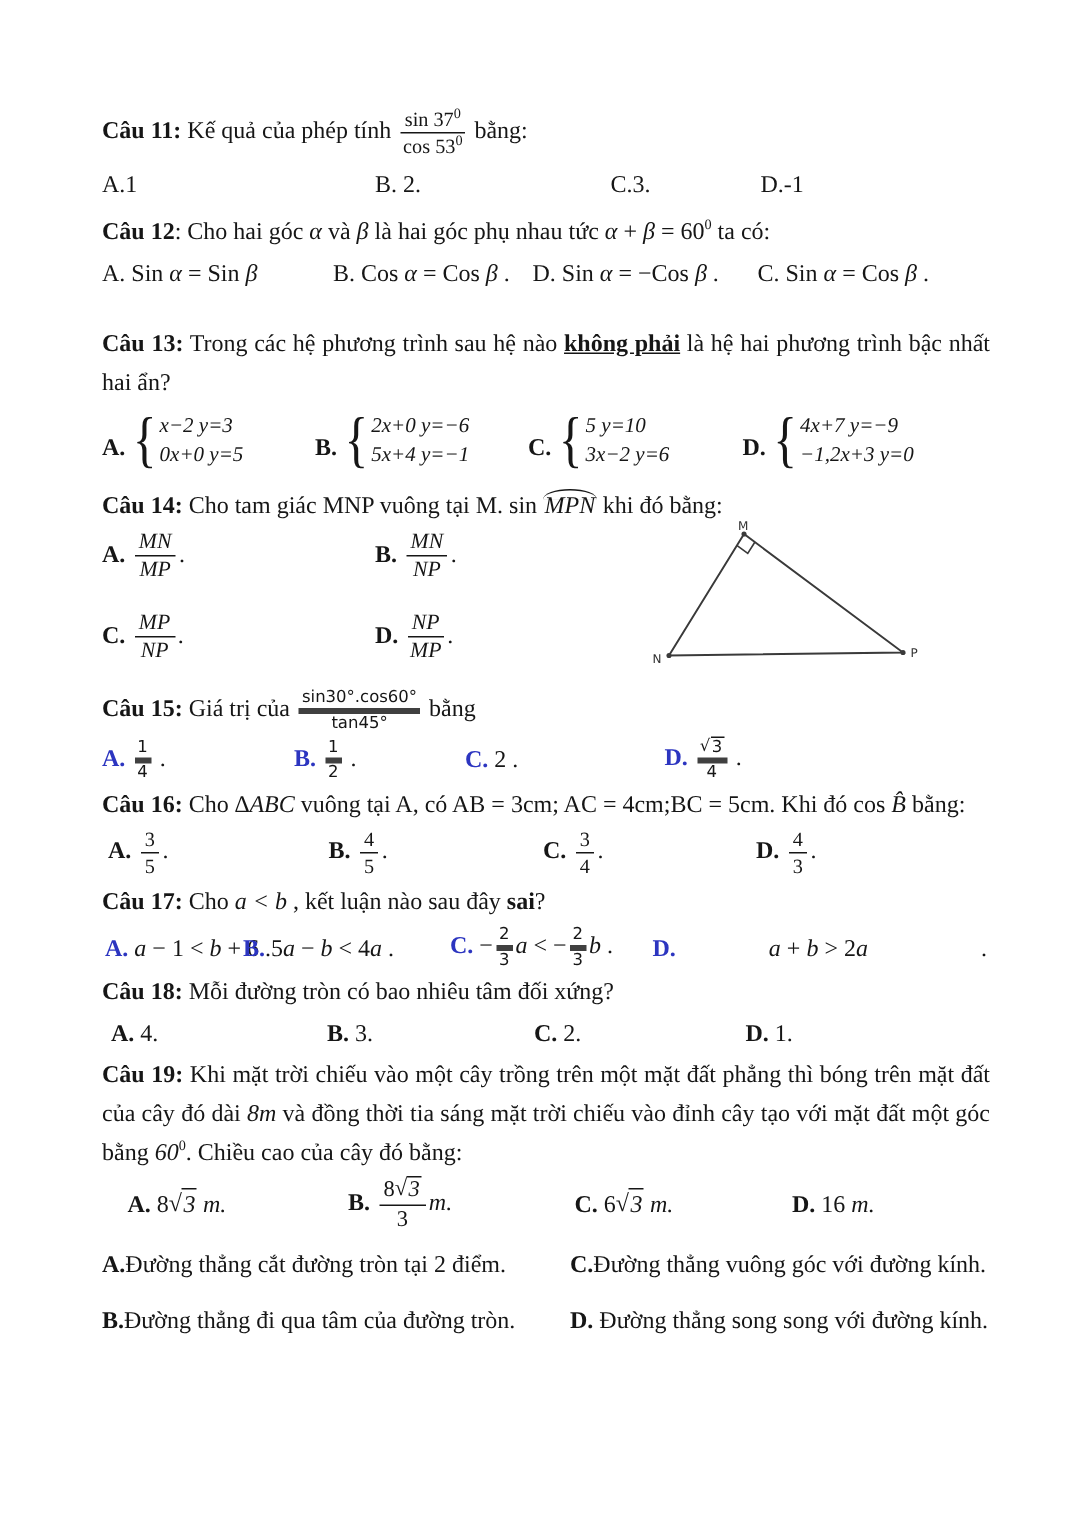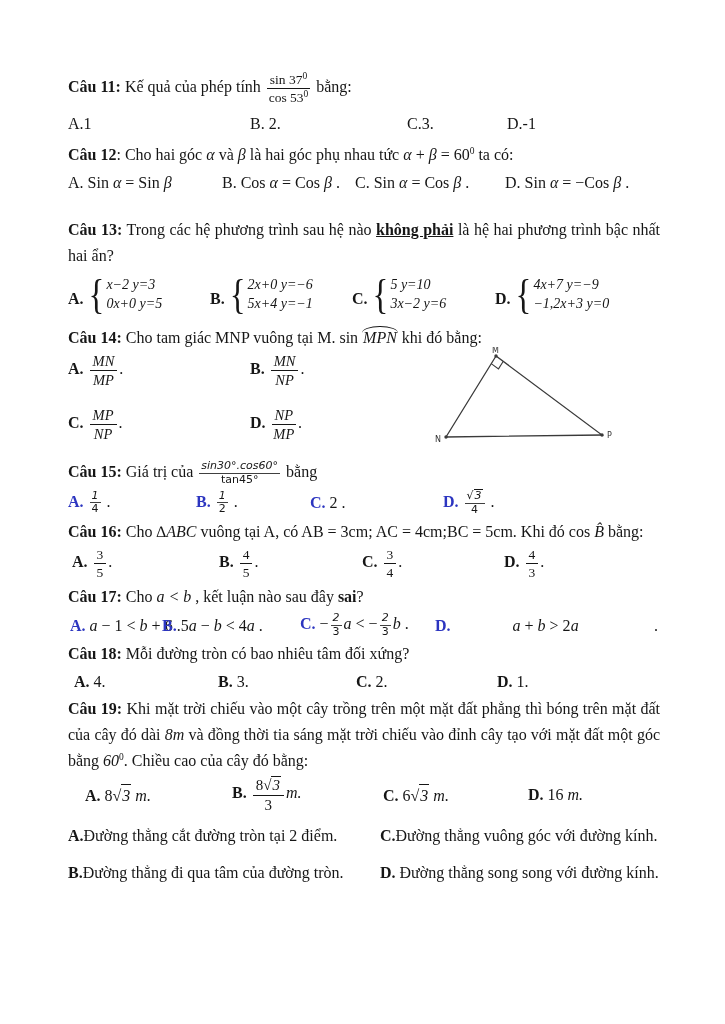--- a/index.html
+++ b/index.html
@@ -35,21 +35,21 @@
   
   .frac{display:inline-block;text-align:center;vertical-align:middle;line-height:1.12;font-size:13.5px;padding:0 2px;}
   .frac .fn{display:block;border-bottom:1.2px solid #161616;padding:0 3px 1px;}
   .frac .fd{display:block;padding-top:1px;}
   .f14{font-size:14.5px;}
   .f15{font-size:15px;}
 
   
   .sfrac{display:inline-block;text-align:center;vertical-align:middle;
          font-family:"DejaVu Sans",sans-serif;font-size:11px;line-height:1.18;padding:0 2px;}
-  .sfrac .fn{display:block;border-bottom:1px solid #404040;padding:0 2px;font-style:italic;}
+  .sfrac .fn{display:block;border-bottom:4px solid #404040;padding:0 2px;}
   .sfrac .fd{display:block;}
 
   
   .rt{display:inline-block;transform:translateY(-0.5px);}
   .rad{display:inline-block;border-top:1.2px solid #161616;padding:0 1px;}
 
   
   .sysopt{display:inline-flex;align-items:flex-end;}
   .sysopt .L{margin-right:5px;margin-bottom:4px;}
   .sys{display:inline-flex;align-items:center;}
@@ -96,22 +96,22 @@
       <span class="opt"><span>C.3.</span></span>
       <span class="opt"><span>D.-1</span></span>
     </div>
   </section>
 
   <section id="q12">
     <div class="stem"><span class="b">Câu 12</span><span>: Cho hai góc </span><span class="i">α</span><span> và </span><span class="i">β</span><span> là hai góc phụ nhau tức </span><span class="i">α</span><span> + </span><span class="i">β</span><span> = 60</span><span class="sup">0</span><span> ta có:</span></div>
     <div class="opts g12">
       <span class="opt"><span>A.  Sin </span><span class="i">α</span><span> = Sin </span><span class="i">β</span></span>
       <span class="opt"><span>B. Cos </span><span class="i">α</span><span> = Cos </span><span class="i">β</span><span> .</span></span>
+      <span class="opt"><span>D. Sin </span><span class="i">α</span><span> = −Cos </span><span class="i">β</span><span> .</span></span>
       <span class="opt"><span>C.  Sin </span><span class="i">α</span><span> = Cos </span><span class="i">β</span><span> .</span></span>
-      <span class="opt"><span>D. Sin </span><span class="i">α</span><span> = −Cos </span><span class="i">β</span><span> .</span></span>
     </div>
   </section>
 
   <section id="q13">
     <div class="stem just"><span class="b">Câu 13:</span><span> Trong các hệ phương trình sau hệ nào </span><span class="b u">không phải</span><span> là hệ hai phương trình bậc nhất hai ẩn?</span></div>
     <div class="opts g13">
       <span class="opt sysopt">
         <span class="L">A.</span>
         <span class="sys">
               <span class="br">{</span>

